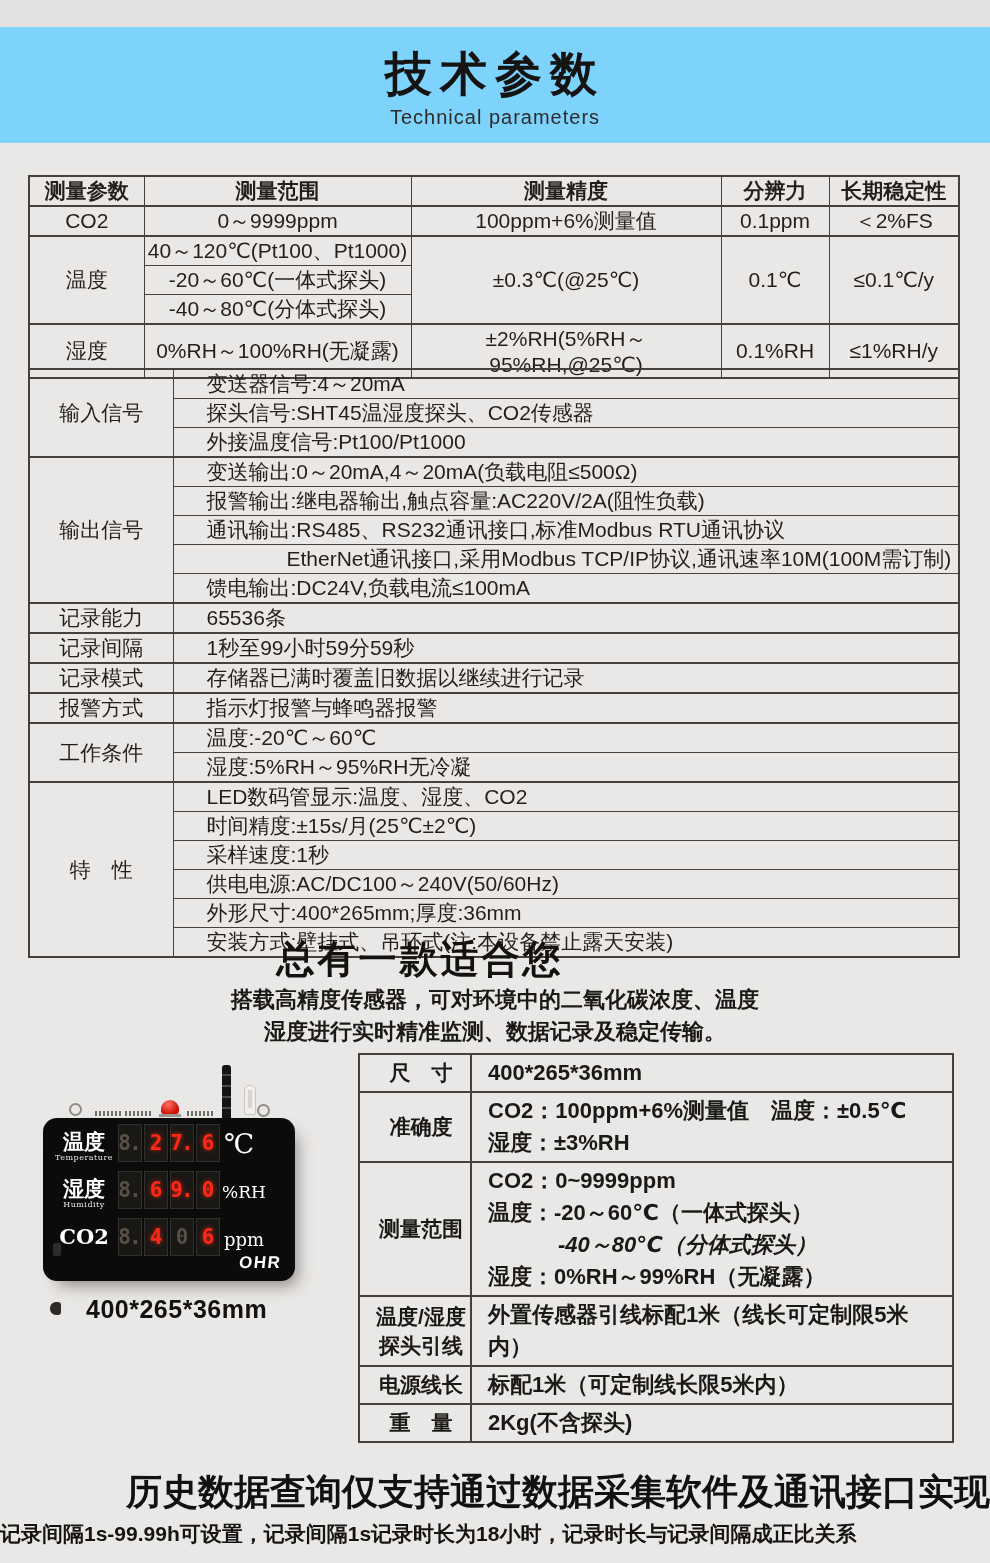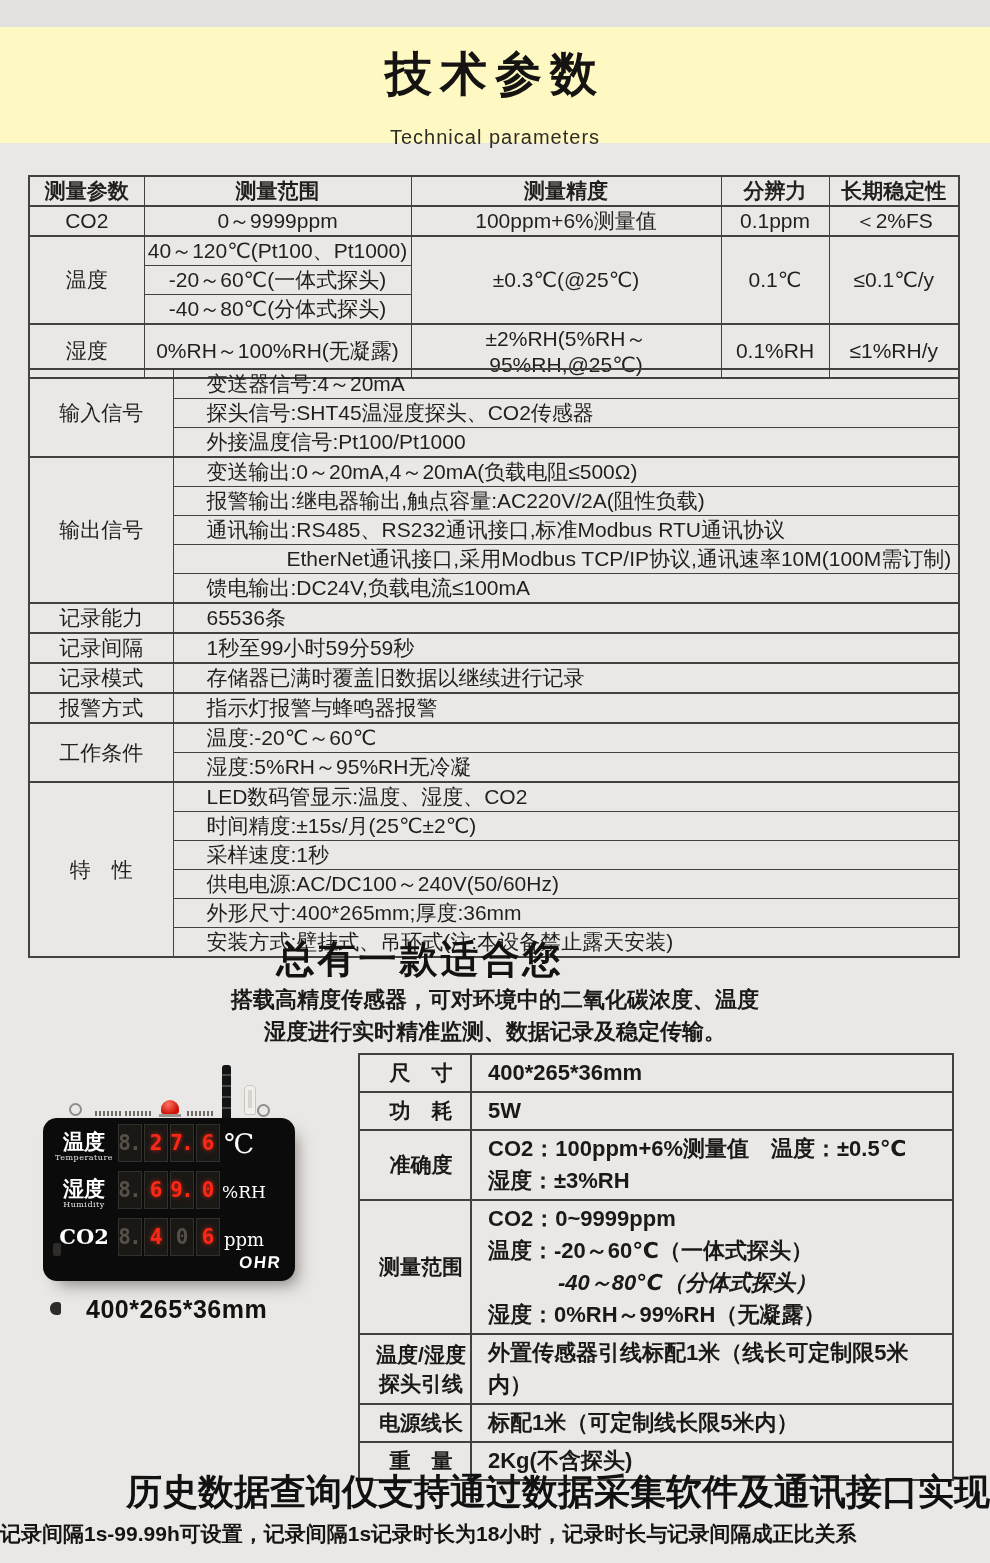--- a/index.html
+++ b/index.html
@@ -1,22 +1,22 @@
 <!DOCTYPE html>
 <html><head>
 <meta charset="utf-8">
 <style>
   * { margin:0; padding:0; box-sizing:border-box; }
   body { background:#eae8e6; font-family:"Liberation Sans","DejaVu Sans",sans-serif; color:#231f1c; }
   .page { position:relative; width:990px; height:1563px; background:#eae8e6; overflow:hidden; }
 
   .topstrip { position:absolute; top:0; left:0; width:990px; height:27px; background:#e4e2e0; }
-  .title-band { position:absolute; top:27px; left:0; width:990px; height:116px; background:#fef9c3; text-align:center; padding-top:16px; }
+  .title-band { position:absolute; top:27px; left:0; width:990px; height:116px; background:#7dd3fc; text-align:center; padding-top:16px; }
   .title-band h1 { font-size:47px; font-weight:800; letter-spacing:8px; color:#161412; }
-  .title-band .sub { font-size:20px; font-weight:400; color:#2e2b29; margin-top:20px; letter-spacing:1px; }
+  .title-band .sub { font-size:20px; font-weight:400; color:#2e2b29; margin-top:0; letter-spacing:1px; }
 
   table { border-collapse:collapse; table-layout:fixed; }
   .t1, .t2, .t3 { border:2px solid #45413d; background:transparent; }
   .t1 th, .t1 td, .t2 td, .t3 td { border:1px solid #45413d; font-size:21px; }
 
   .t1 { position:absolute; left:28px; top:175px; width:930px; }
   .t1 th, .t1 td { text-align:center; height:27px; font-weight:500; }
   .t1 tr.hd th { height:28px; font-weight:700; border-bottom-width:2px; }
   .t1 tr.gsep > td { border-top-width:2px; }
 
@@ -285,26 +285,20 @@
           <col style="width:112px">
           <col style="width:482px">
         </colgroup>
       <tbody>
           <tr style="height:34px">
         <td class="lb">尺　寸</td>
         <td class="vl">
               <div>400*265*36mm</div>
             </td>
       </tr>
-      <tr style="height:34px">
-        <td class="lb">功　耗</td>
-        <td class="vl">
-              <div>5W</div>
-            </td>
-      </tr>
       <tr style="height:64px">
         <td class="lb">准确度</td>
         <td class="vl">
           <div>CO2：100ppm+6%测量值　温度：±0.5℃</div>
           <div>湿度：±3%RH</div>
         </td>
       </tr>
       <tr style="height:134px">
         <td class="lb">测量范围</td>
         <td class="vl">

